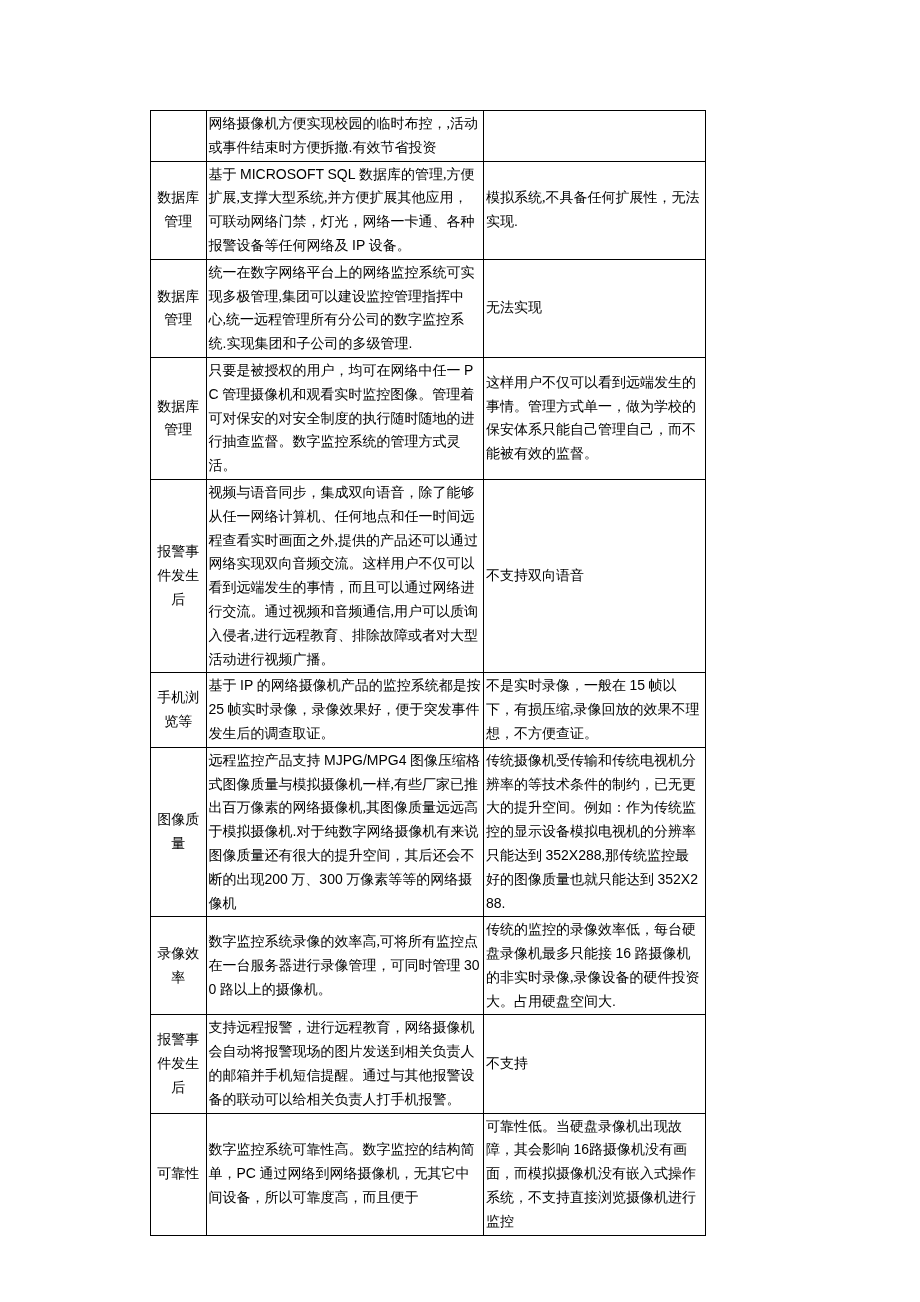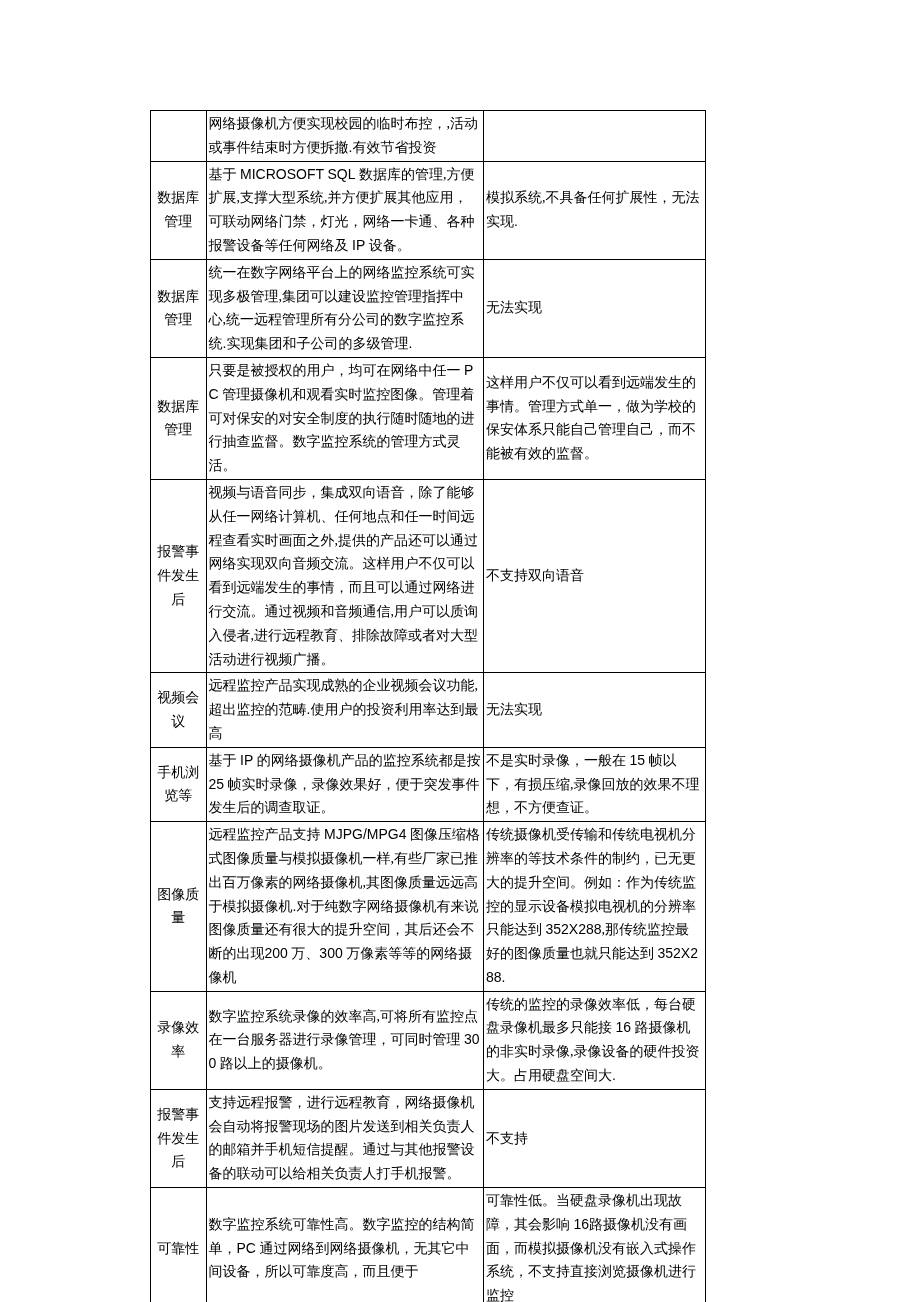--- a/index.html
+++ b/index.html
@@ -66,25 +66,20 @@
           <td class="label">数据库管理</td>
           <td>只要是被授权的用户，均可在网络中任一 <span class="western">PC</span> 管理摄像机和观看实时监控图像。管理着可对保安的对安全制度的执行随时随地的进行抽查监督。数字监控系统的管理方式灵活。</td>
           <td>这样用户不仅可以看到远端发生的事情。管理方式单一，做为学校的保安体系只能自己管理自己，而不能被有效的监督。</td>
         </tr>
         <tr>
           <td class="label">报警事件发生后</td>
           <td>视频与语音同步，集成双向语音，除了能够从任一网络计算机、任何地点和任一时间远程查看实时画面之外,提供的产品还可以通过网络实现双向音频交流。这样用户不仅可以看到远端发生的事情，而且可以通过网络进行交流。通过视频和音频通信,用户可以质询入侵者,进行远程教育、排除故障或者对大型活动进行视频广播。</td>
           <td>不支持双向语音</td>
         </tr>
         <tr>
-          <td class="label">视频会议</td>
-          <td>远程监控产品实现成熟的企业视频会议功能,超出监控的范畴<span class="western">.</span>使用户的投资利用率达到最高</td>
-          <td>无法实现</td>
-        </tr>
-        <tr>
           <td class="label">手机浏览等</td>
           <td>基于 <span class="western">IP</span> 的网络摄像机产品的监控系统都是按<span class="western">25</span> 帧实时录像，录像效果好，便于突发事件发生后的调查取证。</td>
           <td>不是实时录像，一般在 <span class="western">15</span> 帧以下，有损压缩,录像回放的效果不理想，不方便查证。</td>
         </tr>
         <tr>
           <td class="label">图像质量</td>
           <td>远程监控产品支持 <span class="western">MJPG/MPG4</span> 图像压缩格式图像质量与模拟摄像机一样,有些厂家已推出百万像素的网络摄像机,其图像质量远远高于模拟摄像机<span class="western">.</span>对于纯数字网络摄像机有来说图像质量还有很大的提升空间，其后还会不断的出现<span class="western">200</span> 万、<span class="western">300</span> 万像素等等的网络摄像机</td>
           <td>传统摄像机受传输和传统电视机分辨率的等技术条件的制约，已无更大的提升空间。例如：作为传统监控的显示设备模拟电视机的分辨率只能达到 <span class="western">352X288</span>,那传统监控最好的图像质量也就只能达到 <span class="western">352X288.</span></td>
         </tr>
         <tr>

